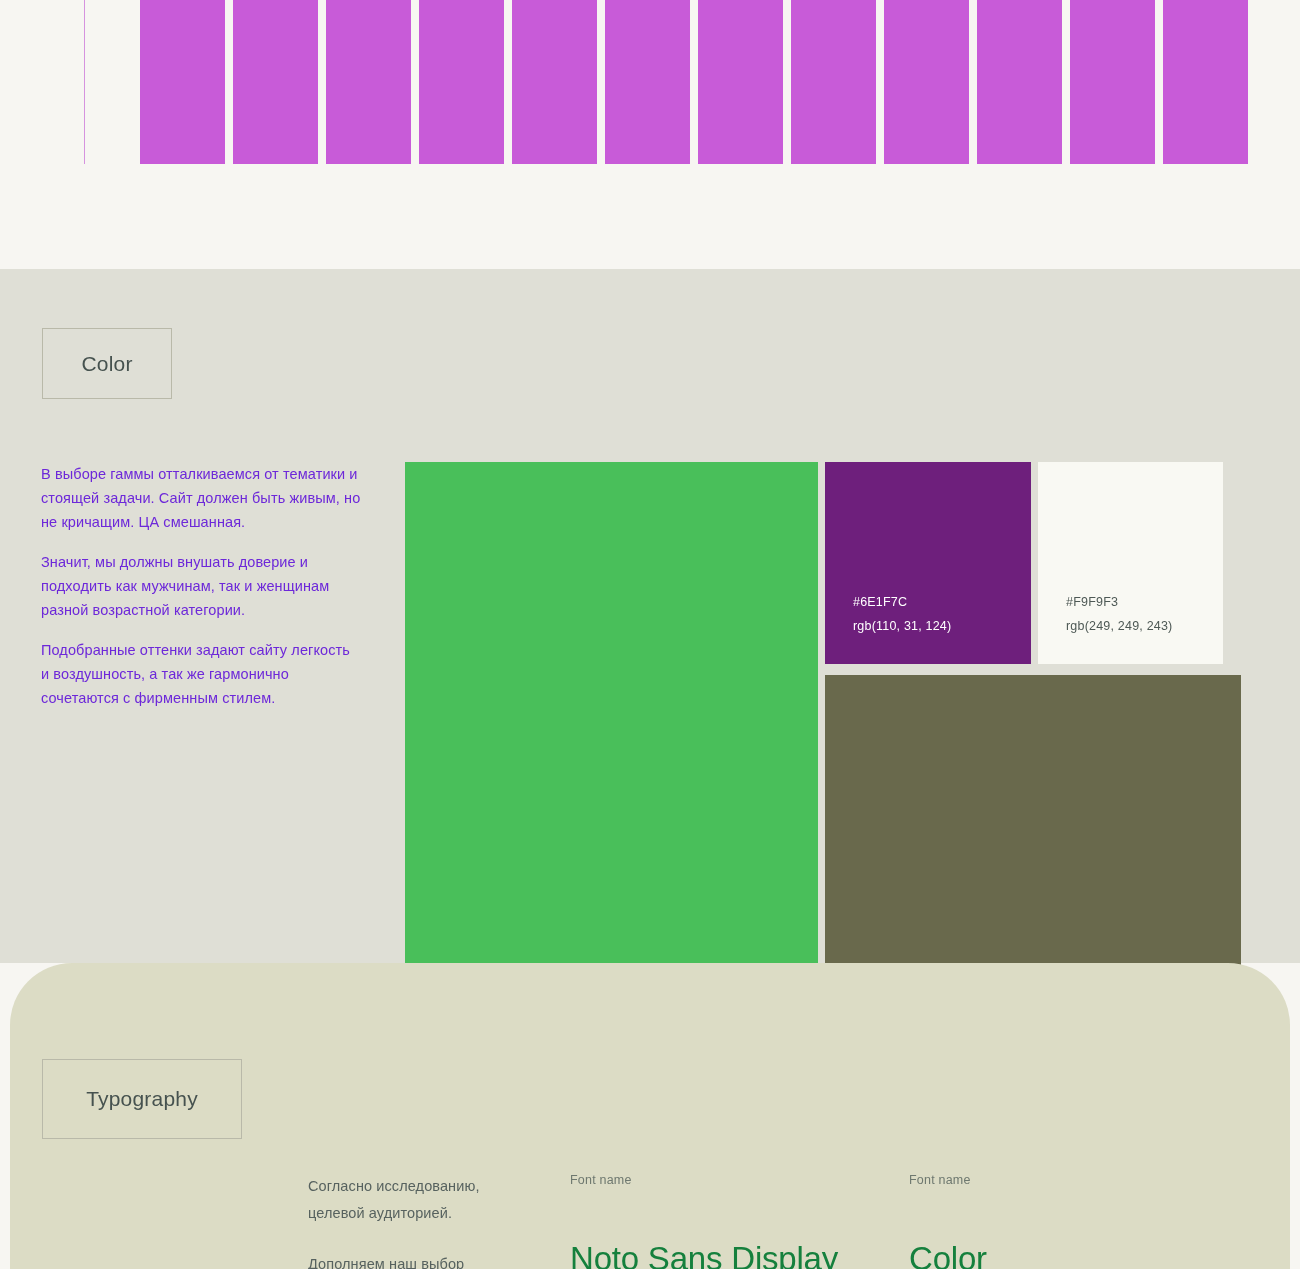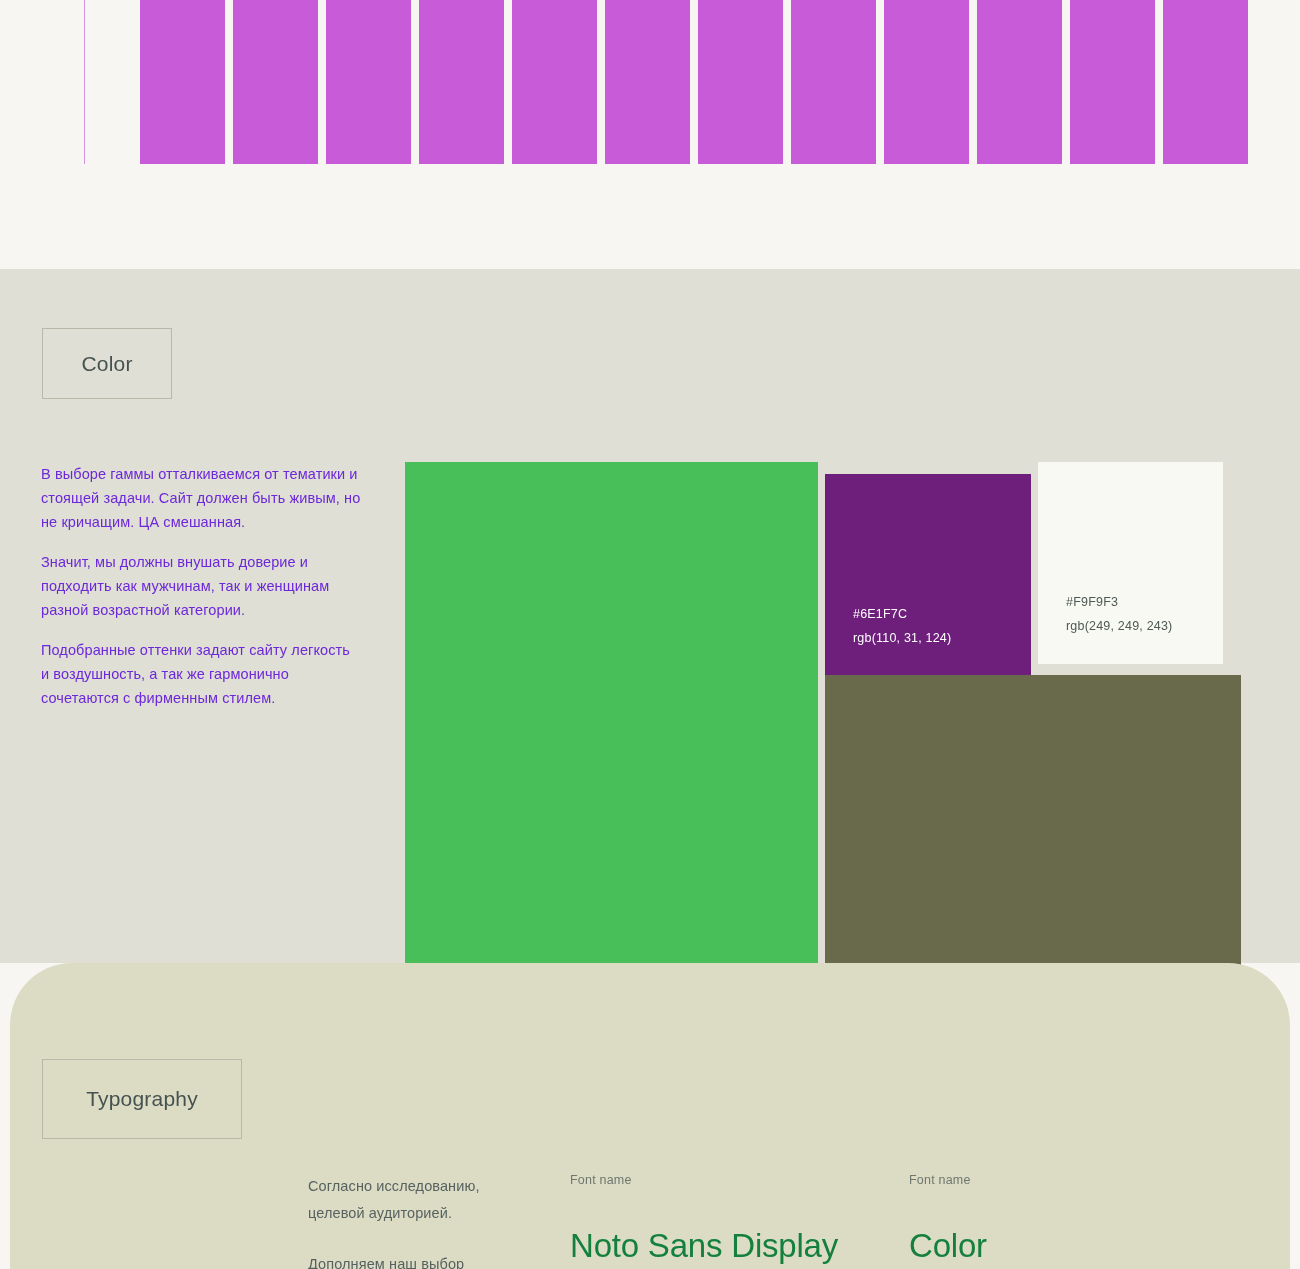--- a/index.html
+++ b/index.html
@@ -125,21 +125,21 @@
     letter-spacing: .2px;
   }
   .swatch.on-dark  .hex, .swatch.on-dark  .rgb { color: #FFFFFF; }
   .swatch.on-light .hex, .swatch.on-light .rgb { color: #4E5955; }
 
   .swatch-green {
     left: 0; top: 0;
     width: 413px; height: 683px;
   }
   .swatch-purple {
-    left: 420px; top: 12px;
+    left: 420px; top: 0;
     width: 206px; height: 202px;
   }
   .swatch-white {
     left: 633px; top: 0;
     width: 185px; height: 202px;
   }
   .swatch-olive {
     left: 420px; top: 213px;
     width: 416px; height: 470px;
   }
@@ -176,21 +176,21 @@
   .typo-copy p + p { margin-top: 24px; }
 
   .font-card { position: absolute; }
   .font-card.card-1 { left: 560px; top: 210px; }
   .font-card.card-2 { left: 899px; top: 210px; }
 
   .font-label {
     font-size: 12.5px;
     color: #6E786F;
     letter-spacing: .2px;
-    margin-bottom: 40px;
+    margin-bottom: 53px;
   }
   .font-sample {
     font-size: 33px;
     font-weight: 400;
     color: #15803d;
     letter-spacing: -.2px;
     white-space: nowrap;
   }
 </style>
 </head>

